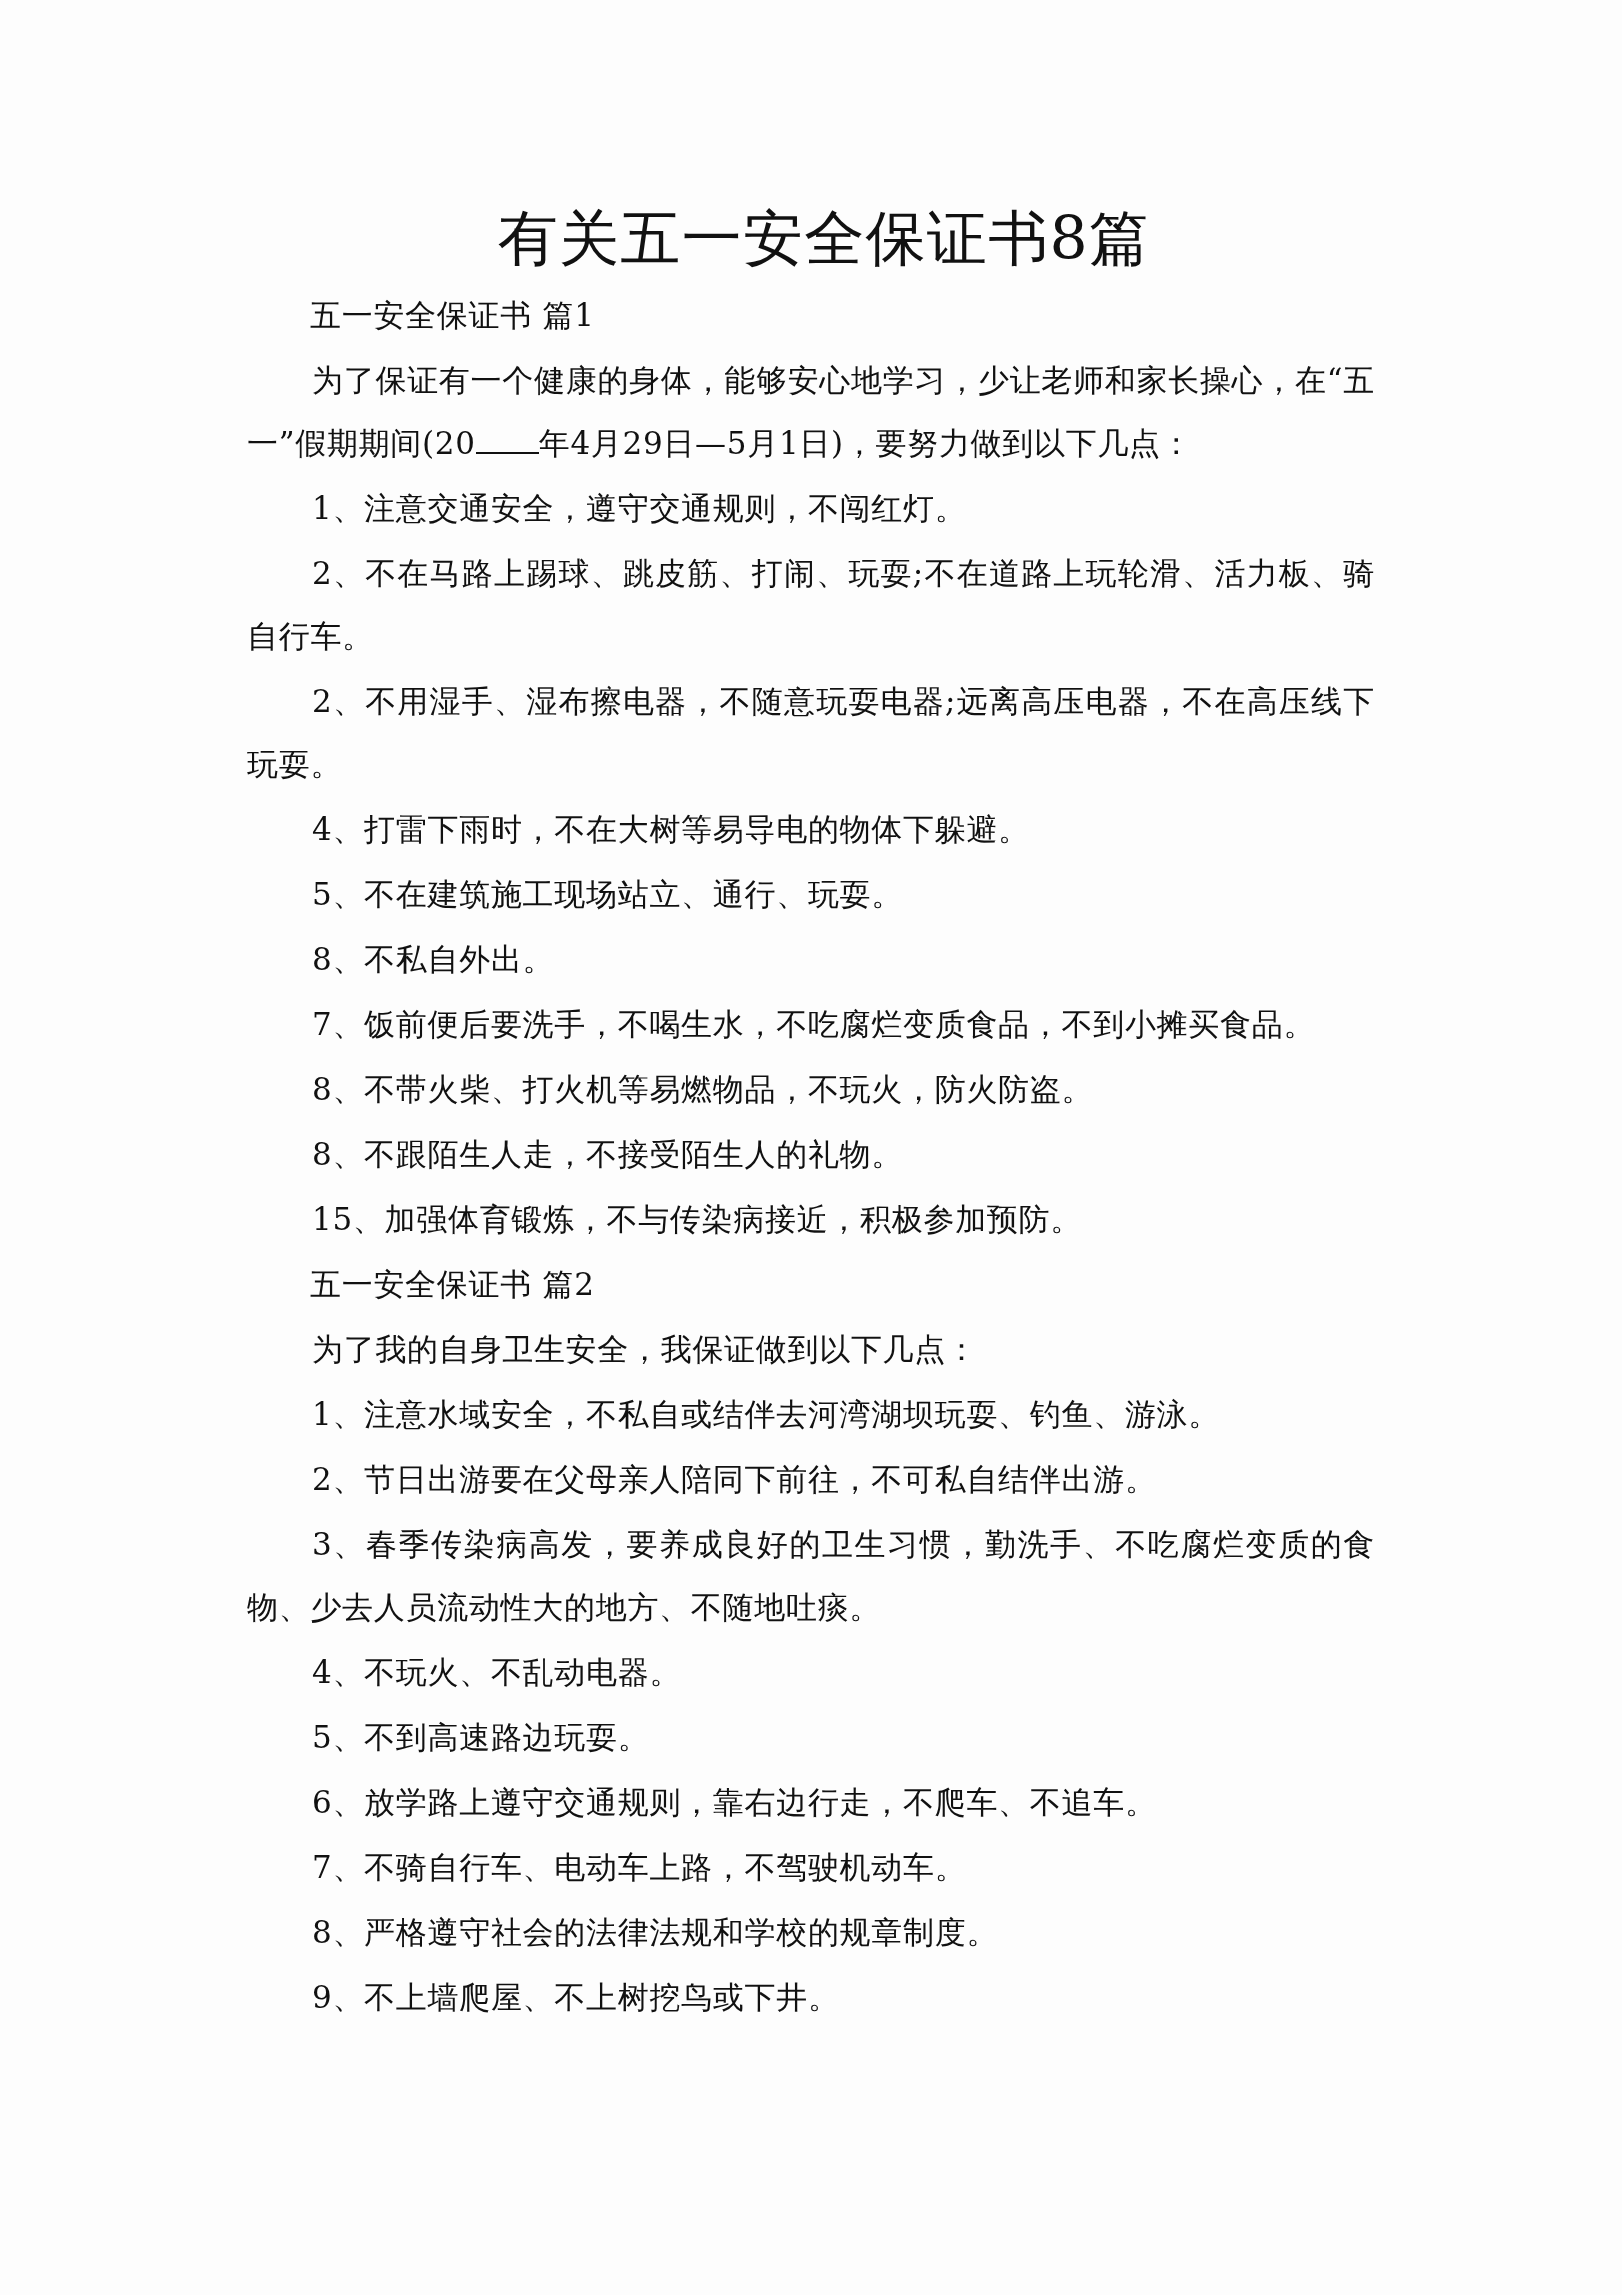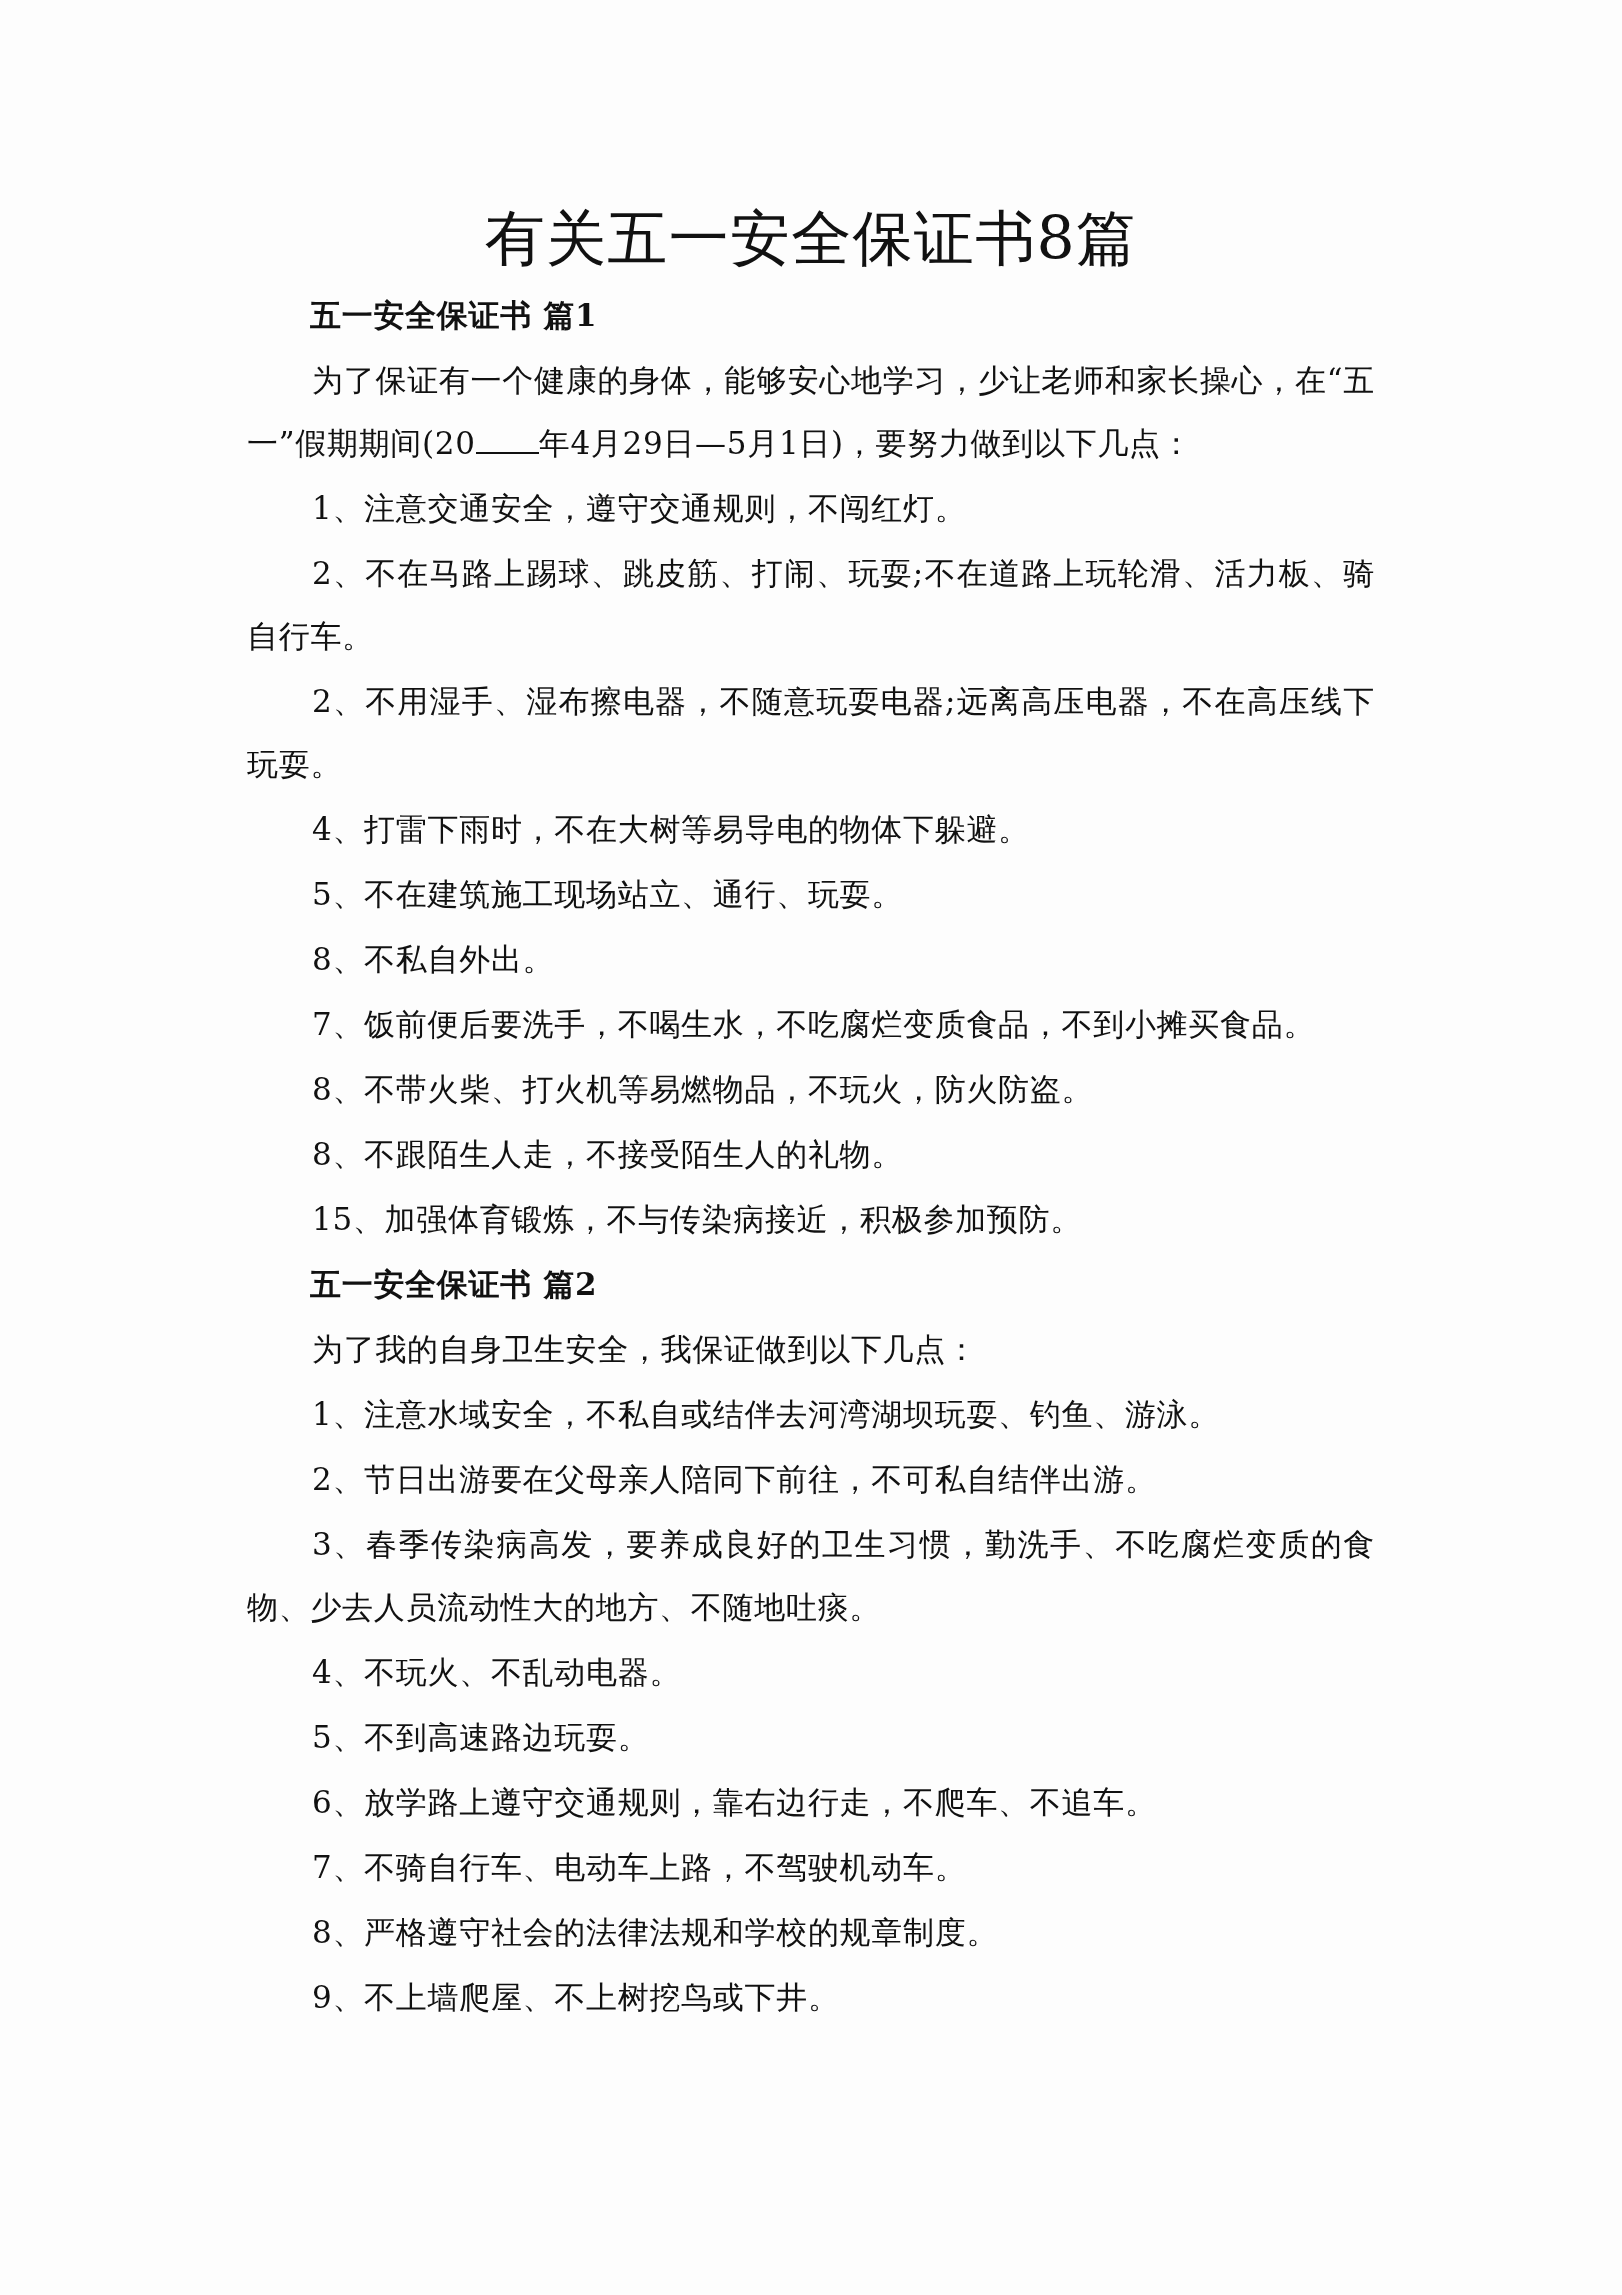--- a/index.html
+++ b/index.html
@@ -16,21 +16,21 @@
       font-family: "DejaVu Serif", "Liberation Serif", serif;
     }
     .page {
       position: absolute;
       left: 245px;
       top: 0;
       width: 1132px;
     }
     .doc-title {
       position: absolute;
-      left: 0;
+      left: 13px;
       top: 196px;
       width: 1132px;
       text-align: center;
       font-size: 60px;
       line-height: 85px;
       letter-spacing: 1.3px;
       font-weight: normal;
       margin: 0;
     }
     .body-text {
@@ -48,21 +48,20 @@
       text-align-last: left;
       letter-spacing: 0.7px;
       word-break: break-all;
     }
     .section-heading {
       margin: 0;
       font-size: 31px;
       line-height: 63px;
       text-indent: 65px;
       letter-spacing: 0.7px;
-      font-weight: bold;
     }
     .blank {
       display: inline-block;
       width: 63px;
       border-bottom: 2px solid #111;
       height: 26px;
       vertical-align: baseline;
     }
   </style>
 </head>

